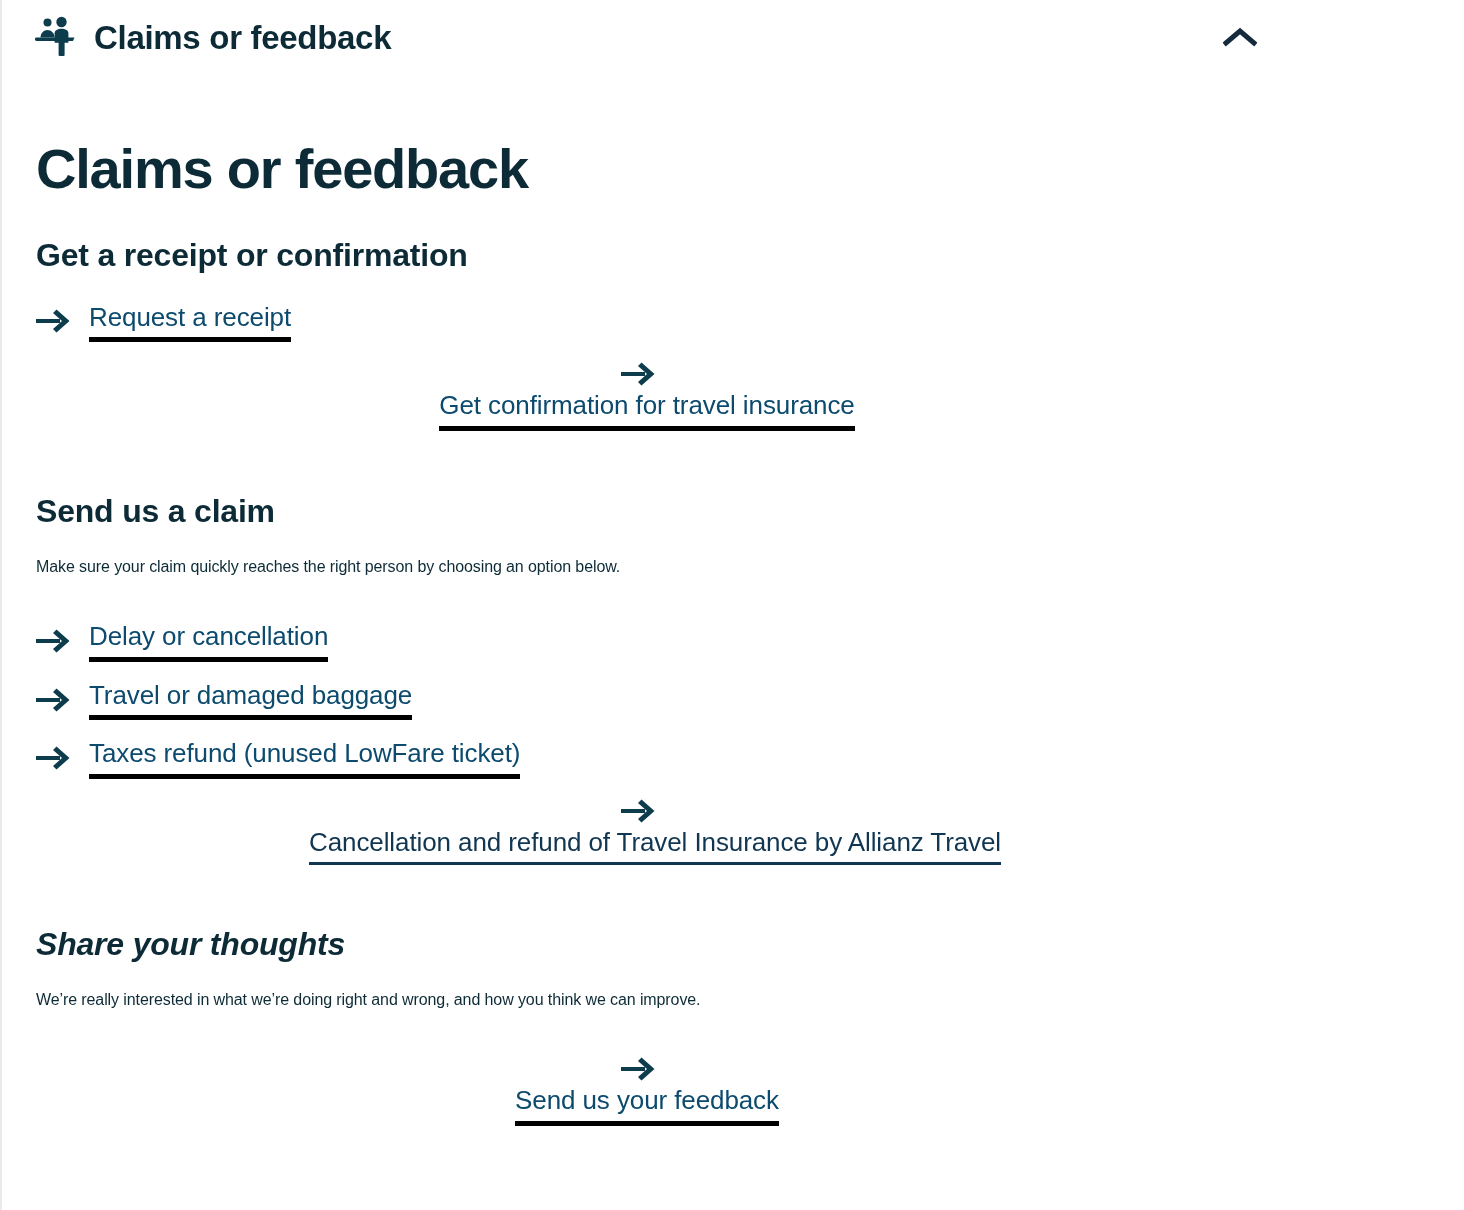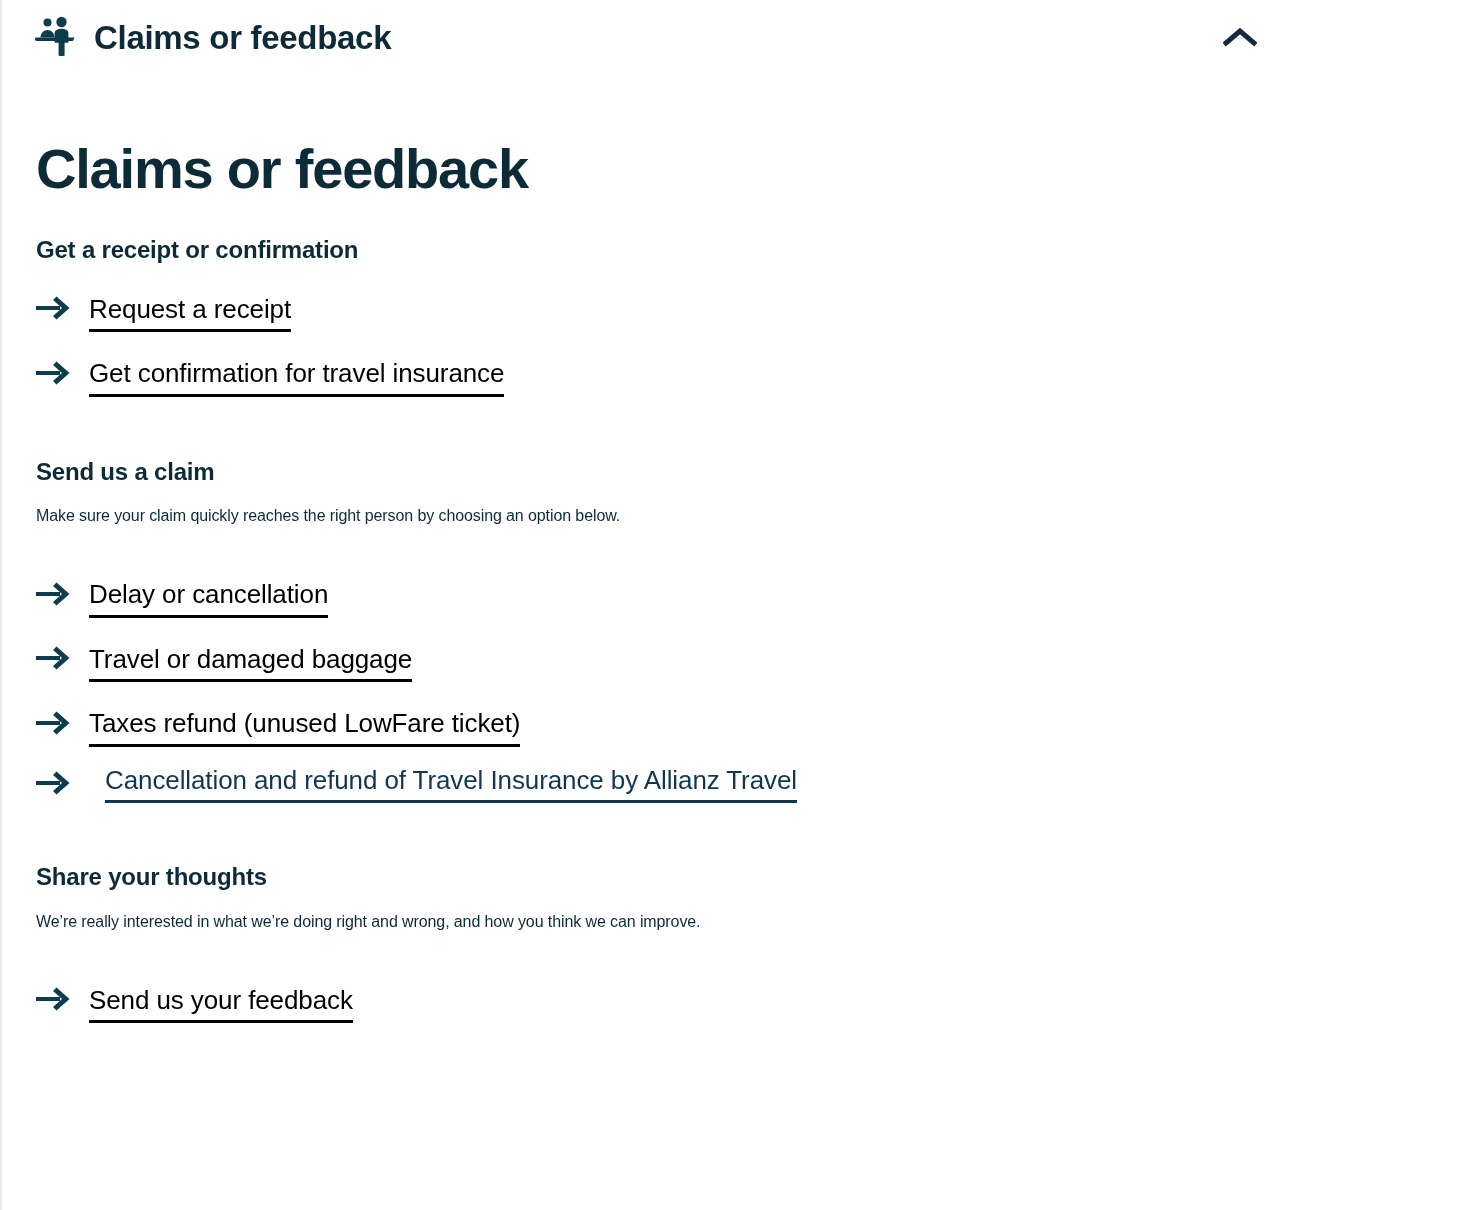--- a/index.html
+++ b/index.html
@@ -76,50 +76,50 @@
     font-weight: bold;
     letter-spacing: -1.2px;
     line-height: 1.05;
     color: #0d2b36;
     margin: 66px 0 0 0;
   }
 
   .section { margin-top: 0; }
 
   .section-heading {
-    font-size: 24px;
+    font-size: 32px;
     font-weight: bold;
     letter-spacing: -0.2px;
     color: #0d2b36;
     line-height: 1.2;
   }
   .sh-first  { margin-top: 37px; }
   .sh-claim  { margin-top: 61px; }
-  .sh-share  { margin-top: 60px; }
+  .sh-share  { margin-top: 60px; font-style: italic; }
 
   .section-text {
     font-size: 16px;
     line-height: 1.3;
     color: #0d2b36;
     margin-top: 20px;
     letter-spacing: -0.1px;
   }
 
   
   .link-list { margin: 0; padding: 0; list-style: none; }
   .link-list.first { margin-top: 19px; }
   .link-list.claims { margin-top: 43px; }
   .link-list.feedback { margin-top: 43px; }
 
   .link-row {
     display: flex;
     align-items: center;
     margin-bottom: 17px;
   }
-  .link-row:last-child { margin-bottom: 0; }
+  .link-row:last-child { margin-bottom: 0; flex-direction: column; }
 
   .arrow-icon {
     flex: 0 0 auto;
     width: 40px;
     height: 30px;
     margin-right: 13px;
     display: flex;
     align-items: center;
     justify-content: flex-start;
   }
@@ -127,23 +127,22 @@
   .link-text {
     display: inline-block;
     font-size: 26px;
     line-height: 1.25;
     letter-spacing: -0.1px;
     text-decoration: none;
     cursor: pointer;
     padding-bottom: 4px;
   }
   .link-text.red {
-    color: #000000;
-    border-bottom: 3px solid #000000;
-    margin-top: 8px;
+    color: #0c4a6e;
+    border-bottom: 5px solid #000000;
   }
   .link-text.dark {
     color: #103652;
     border-bottom: 3px solid #103652;
     margin-left: 16px;
   }
 </style>
 </head>
 <body>
 

